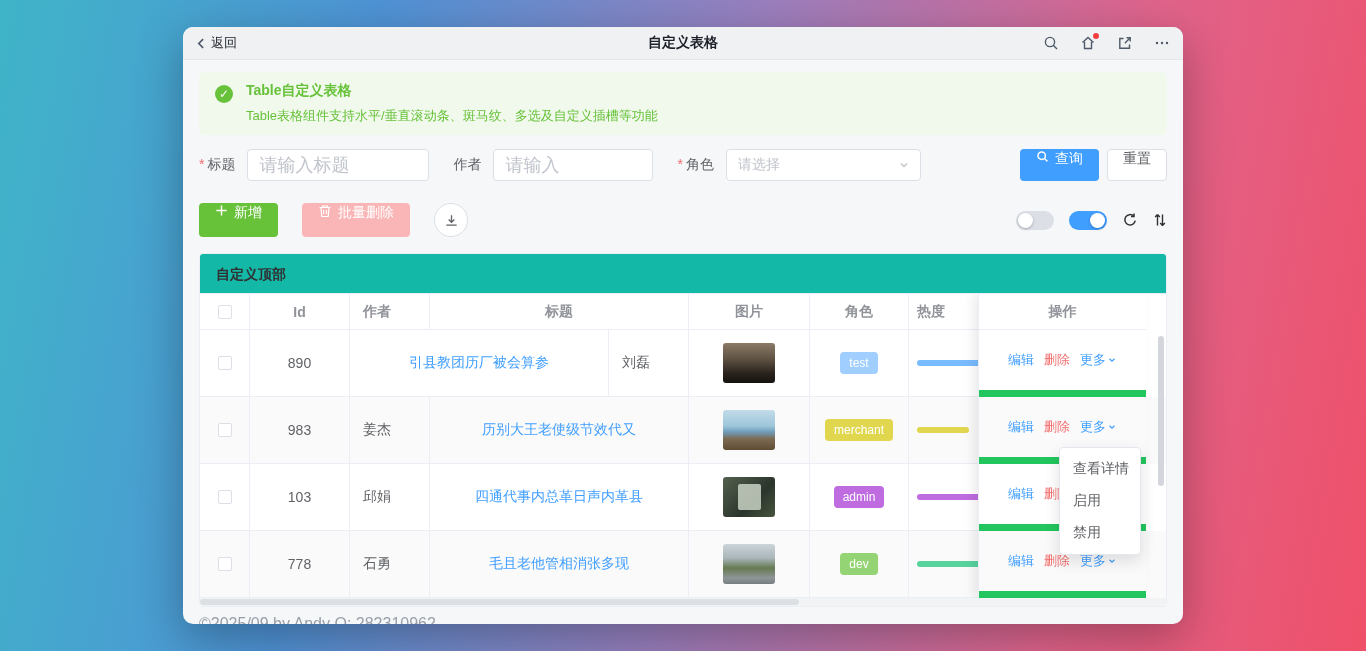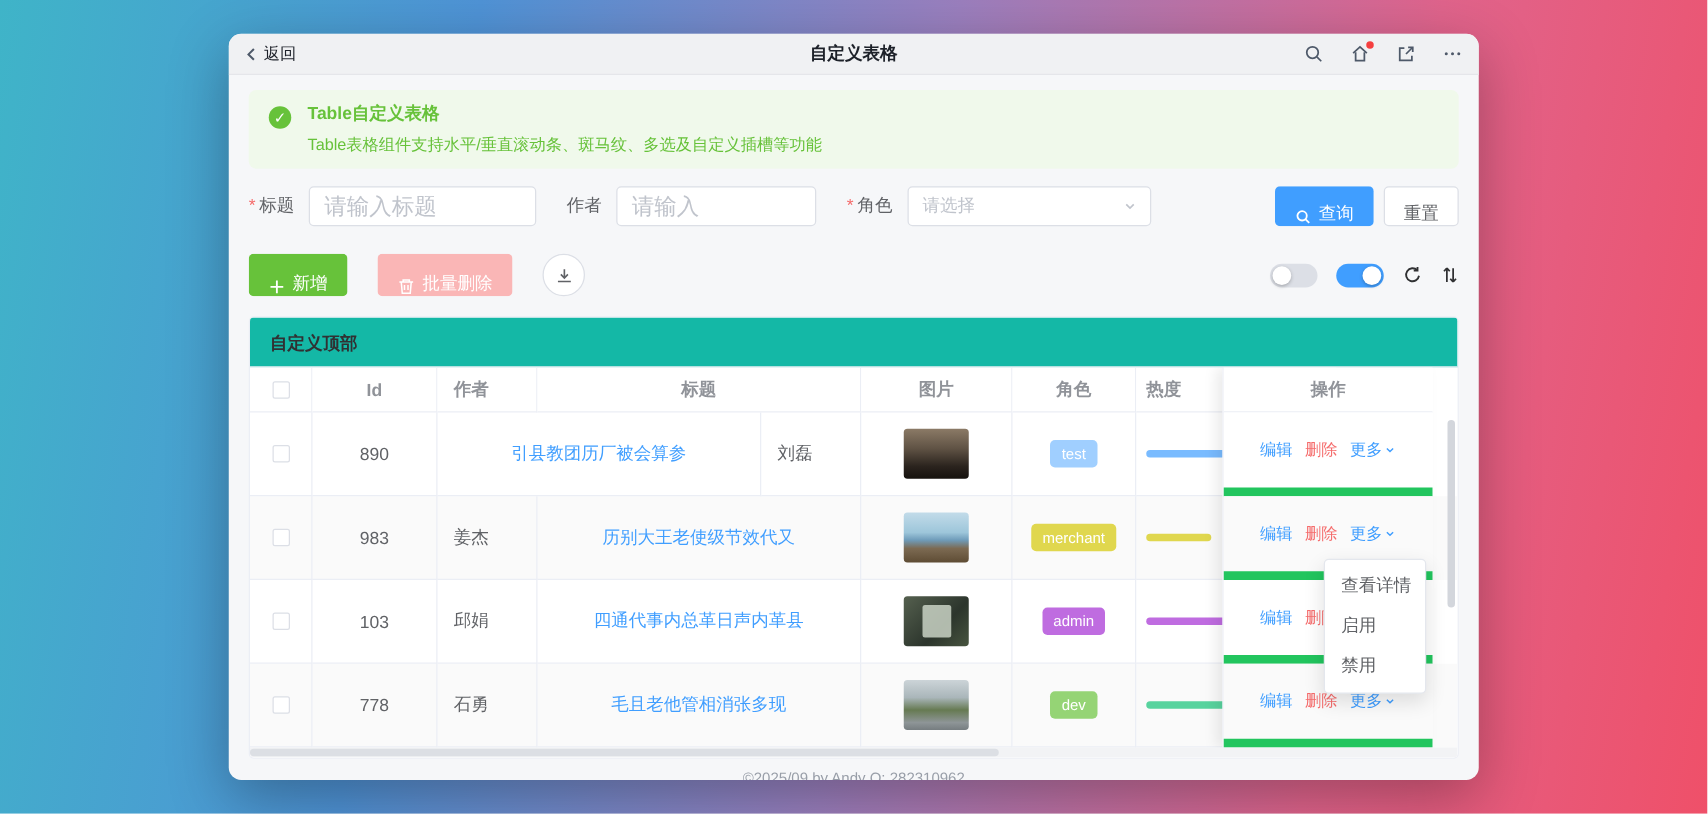--- a/index.html
+++ b/index.html
@@ -31,21 +31,21 @@
   .filters { display:flex; align-items:center; margin-bottom:22px; }
   .fgroup { display:flex; align-items:center; margin-right:24px; }
   .flabel { font-size:14px; color:#606266; margin-right:12px; white-space:nowrap; }
   .req { color:#f56c6c; margin-right:3px; }
   .input { height:32px; border:1px solid #dcdfe6; border-radius:4px; background:#fff; padding:0 11px; font-size:18px; color:#606266; outline:none; }
   .input::placeholder { color:#c0c4cc; }
   .w1 { width:182px; } .w2 { width:160px; }
   .select { width:195px; height:32px; border:1px solid #dcdfe6; border-radius:4px; background:#fff; padding:0 10px 0 11px; display:flex; align-items:center; justify-content:space-between; cursor:pointer; }
   .select-ph { font-size:14px; color:#c0c4cc; }
   .filter-actions { margin-left:auto; display:flex; gap:8px; }
-  .btn { height:32px; border-radius:4px; font-size:14px; display:inline-flex; align-items:flex-end; justify-content:center; gap:6px; cursor:pointer; border:1px solid transparent; padding:0 15px; white-space:nowrap; }
+  .btn { height:32px; border-radius:4px; font-size:14px; display:inline-flex; align-items:flex-start; justify-content:center; gap:6px; cursor:pointer; border:1px solid transparent; padding:0 15px; white-space:nowrap; }
   .btn-primary { background:#409eff; color:#fff; }
   .btn-plain { background:#fff; border-color:#dcdfe6; color:#606266; }
 
   
   .toolbar { display:flex; align-items:center; margin-bottom:16px; }
   .btn-success { background:#67c23a; color:#fff; height:34px; }
   .btn-danger-dis { background:#fab6b6; color:#fff; height:34px; cursor:not-allowed; margin-left:24px; }
   .circle-btn { width:34px; height:34px; border-radius:50%; border:1px solid #dcdfe6; background:#fff; display:flex; align-items:center; justify-content:center; margin-left:24px; cursor:pointer; }
   .tool-right { margin-left:auto; display:flex; align-items:center; gap:15px; }
   .switch { width:38px; height:19px; border-radius:10px; position:relative; cursor:pointer; flex:none; }
@@ -90,21 +90,21 @@
   .act { cursor:pointer; white-space:nowrap; }
   .act-edit { color:#409eff; }
   .act-del { color:#f56c6c; }
   .act-more { color:#409eff; display:inline-flex; align-items:center; gap:1px; }
 
   
   .vthumb { position:absolute; right:2px; top:42px; width:6px; height:150px; border-radius:3px; background:#d3d6dc; cursor:pointer; }
   .hscroll { position:absolute; left:0; right:0; bottom:0; height:8px; background:#f2f3f5; }
   .hthumb { position:absolute; left:0; top:1px; height:6px; width:62%; border-radius:3px; background:#dcdfe4; cursor:pointer; }
 
-  .footer { text-align:center; font-size:12px; color:#989ea8; padding-top:8px; }
+  .footer { font-size:16px; color:#989ea8; padding-top:8px; }
 
   
   .dropdown { position:absolute; left:876px; top:420px; width:82px; background:#fff; border:1px solid #e4e7ed; border-radius:4px; box-shadow:0 6px 16px rgba(0,0,0,.12); padding:5px 0; z-index:60; }
   .dd-item { height:32px; display:flex; align-items:center; padding:0 13px; font-size:14px; color:#606266; cursor:pointer; white-space:nowrap; }
 </style>
 </head>
 <body>
 
 <div class="desktop">
   <div class="window">

